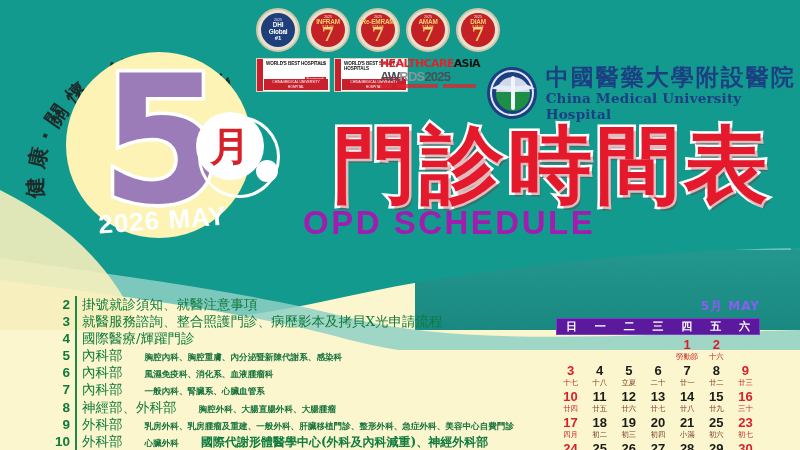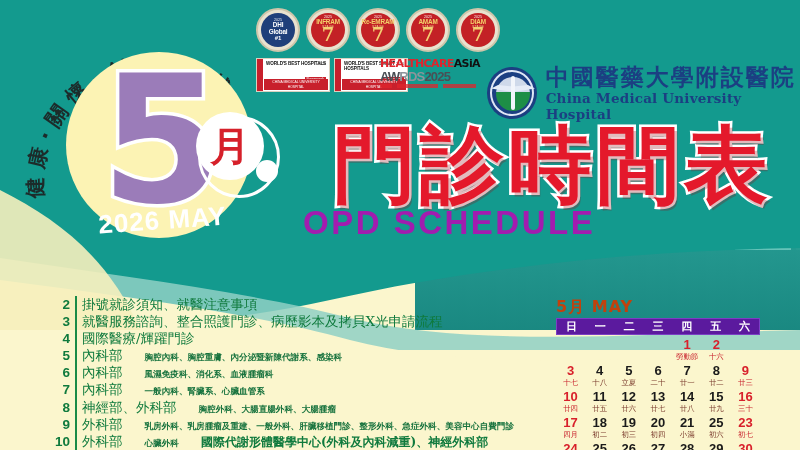--- a/index.html
+++ b/index.html
@@ -139,21 +139,21 @@
             font-family:"Liberation Sans",sans-serif;padding-right:5px;}
   .drow .bar{width:2px;align-self:stretch;background:#1a8b47;margin-right:5px;}
   .drow .main{font-family:"DejaVu Serif","Liberation Serif",serif;font-weight:normal;font-size:13.5px;
               color:#0f7a3d;line-height:17px;white-space:nowrap;}
   .drow .sub{font-family:"DejaVu Serif","Liberation Serif",serif;font-weight:bold;font-size:8.6px;
              color:#18733e;margin-left:22px;line-height:17px;white-space:nowrap;}
   .drow .hl{font-size:12px;color:#0f7a3d;}
 
   
   .cal{position:absolute;left:556px;top:297px;width:204px;}
-  .cal .mh{text-align:left;color:#c2410c;font-size:16px;font-weight:bold;line-height:19px;
+  .cal .mh{text-align:right;color:#8b5cf6;font-size:12px;font-weight:bold;line-height:19px;
            font-family:"DejaVu Sans","Liberation Sans",sans-serif;letter-spacing:1px;}
   .cal .hdr{display:grid;grid-template-columns:repeat(7,1fr);background:#5b1a9e;border:1.5px solid #7b3fc4;
             margin-top:2px;}
   .cal .hdr div{text-align:center;color:#fff;font-size:11px;font-weight:bold;line-height:15px;
             font-family:"DejaVu Serif","Liberation Serif",serif;}
   .cal .grid{display:grid;grid-template-columns:repeat(7,1fr);margin-top:3px;}
   .cal .cell{text-align:center;height:26px;}
   .cal .d{font-size:13px;font-weight:bold;color:#1a1a1a;line-height:14px;
           font-family:"Liberation Sans",sans-serif;}
   .cal .d.red{color:#d8202b;}

